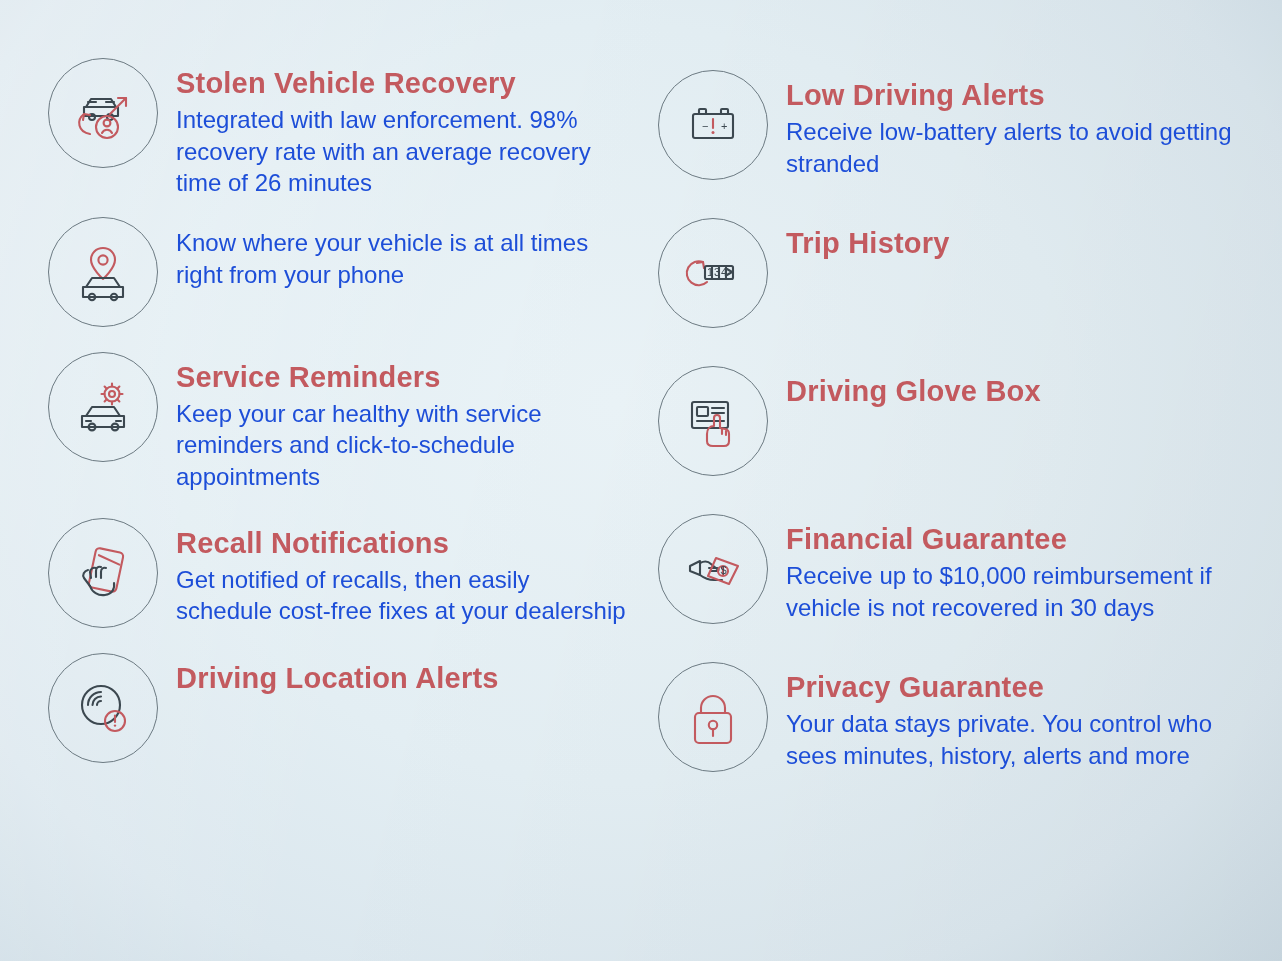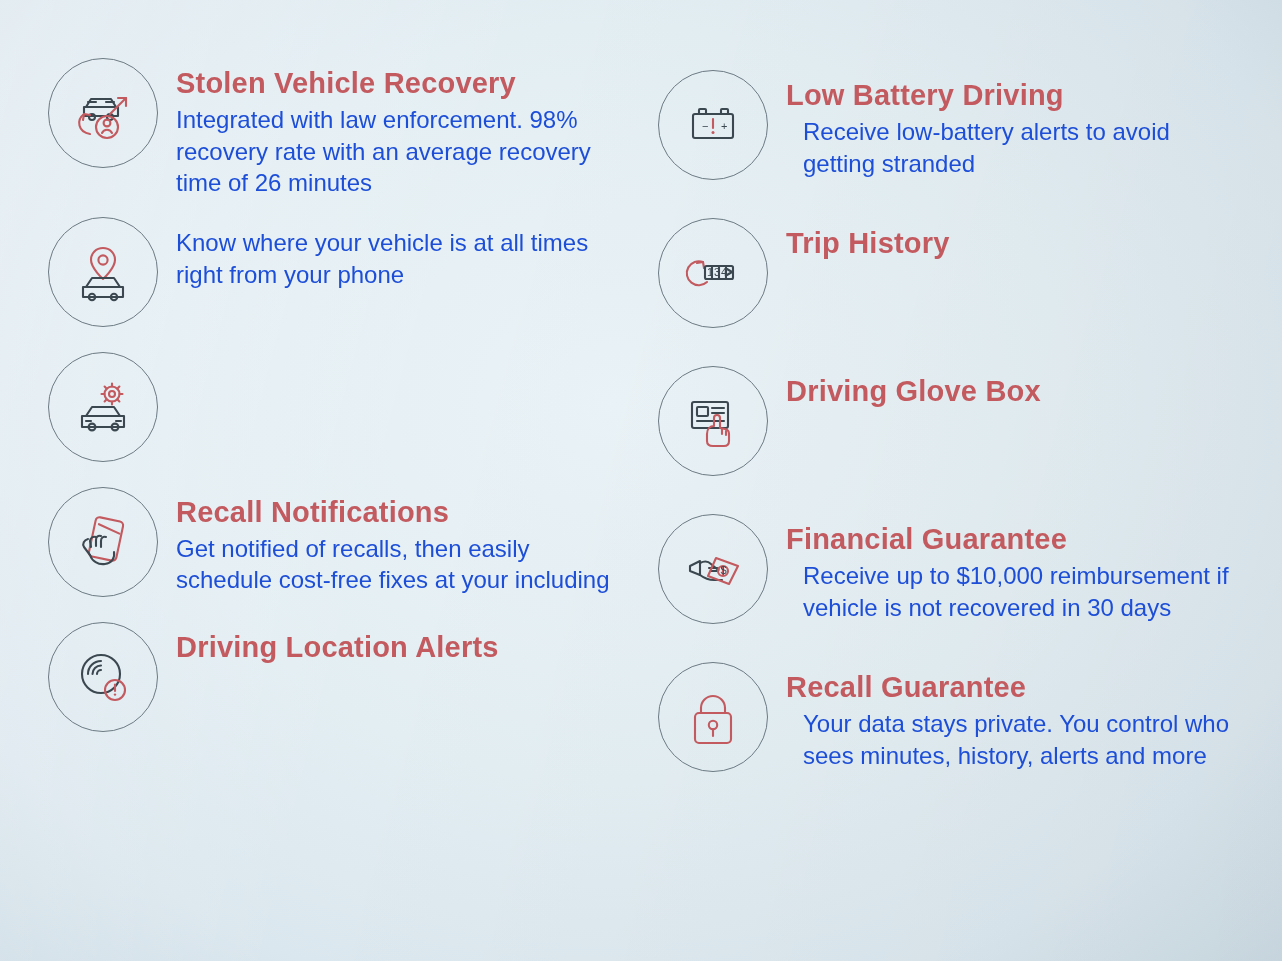--- a/index.html
+++ b/index.html
@@ -81,21 +81,21 @@
     margin: 0 0 4px 0;
     letter-spacing: 0.2px;
   }
   .f-desc {
     color: #1d4ed8;
     font-size: 24px;
     line-height: 1.32;
     margin: 0;
     max-width: 470px;
   }
-  .col-right .f-desc { max-width: 475px; margin-left: 17px; }
+  .col-right .f-desc { max-width: 475px; }
 
   
   .stroke-dark { fill: none; stroke: #3c4850; stroke-width: 2.1; stroke-linecap: round; stroke-linejoin: round; }
   .stroke-red  { fill: none; stroke: #c35a5f; stroke-width: 2.1; stroke-linecap: round; stroke-linejoin: round; }
   .fill-red { fill: #c35a5f; }
   .tiny-text { font-family: "Liberation Sans", sans-serif; font-size: 11px; fill: #3c4850; }
 </style>
 </head>
 <body>
 
@@ -163,41 +163,45 @@
             </g>
             <g class="stroke-dark">
               <path d="M20 46 h34 l-6 -9 h-22 z"></path>
               <path d="M16 46 h42 v11 h-42 z"></path>
               <circle cx="26" cy="57" r="3.4"></circle>
               <circle cx="49" cy="57" r="3.4"></circle>
               <path d="M20 51 h5 M50 51 h5"></path>
             </g>
           </svg>
         </div>
+        <div class="texts">
+          <p class="f-title">Service Reminders</p>
+          <p class="f-desc">Keep your car healthy with service reminders and click-to-schedule appointments</p>
+        </div>
       </div>
 
       <div class="feature">
         <div class="icon-wrap">
           <svg width="74" height="74" viewBox="0 0 74 74">
             <g class="stroke-red">
               <rect x="26" y="14" width="28" height="40" rx="4" transform="rotate(12 40 34)"></rect>
               <path d="M30 21 l22 5" transform="rotate(12 40 34)"></path>
             </g>
             <g class="stroke-dark">
               <path d="M22 34 c-4 1 -6 5 -4 8 l6 8"></path>
               <path d="M24 50 c2 6 8 10 15 9 c7 -1 10 -6 9 -12"></path>
               <path d="M30 32 c-3 -1 -6 1 -6 4 l1 6"></path>
               <path d="M35 31 c-3 -1 -5 1 -5 4 l0 6"></path>
               <path d="M40 32 c-3 -1 -5 1 -5 4 l0 6"></path>
             </g>
           </svg>
         </div>
         <div class="texts">
           <p class="f-title">Recall Notifications</p>
-          <p class="f-desc">Get notified of recalls, then easily schedule cost-free fixes at your including</p>
+          <p class="f-desc">Get notified of recalls, then easily schedule cost-free fixes at your dealership</p>
         </div>
       </div>
 
       <div class="feature">
         <div class="icon-wrap">
           <svg width="74" height="74" viewBox="0 0 74 74">
             <g class="stroke-dark">
               <circle cx="35" cy="34" r="19"></circle>
               <path d="M35 34 m-13 0 a13 13 0 0 1 13 -13"></path>
               <path d="M35 34 m-8.5 0 a8.5 8.5 0 0 1 8.5 -8.5"></path>
@@ -229,21 +233,21 @@
             </g>
             <text x="26" y="42" class="tiny-text" font-size="13">−</text>
             <text x="45" y="42" class="tiny-text" font-size="13">+</text>
             <g class="stroke-red">
               <path d="M37 31 v9"></path>
             </g>
             <circle cx="37" cy="44.5" r="1.5" class="fill-red"></circle>
           </svg>
         </div>
         <div class="texts">
-          <p class="f-title">Low Battery Driving</p>
+          <p class="f-title">Low Driving Alerts</p>
           <p class="f-desc">Receive low-battery alerts to avoid getting stranded</p>
         </div>
       </div>
 
       <div class="feature">
         <div class="icon-wrap">
           <svg width="74" height="74" viewBox="0 0 74 74">
             <g class="stroke-red">
               <path d="M27 26 a12 12 0 1 0 4 20"></path>
               <path d="M27 26 l-6 1 M27 26 l1 6"></path>
@@ -312,20 +316,20 @@
           <svg width="74" height="74" viewBox="0 0 74 74">
             <g class="stroke-red">
               <path d="M25 33 v-5 a12 12 0 0 1 24 0 v5"></path>
               <rect x="19" y="33" width="36" height="30" rx="4"></rect>
               <circle cx="37" cy="45" r="4.2"></circle>
               <path d="M37 49 v7"></path>
             </g>
           </svg>
         </div>
         <div class="texts">
-          <p class="f-title">Recall Guarantee</p>
+          <p class="f-title">Privacy Guarantee</p>
           <p class="f-desc">Your data stays private. You control who sees minutes, history, alerts and more</p>
         </div>
       </div>
 
     </div>
   </div>
 </div>
 
 </body></html>

